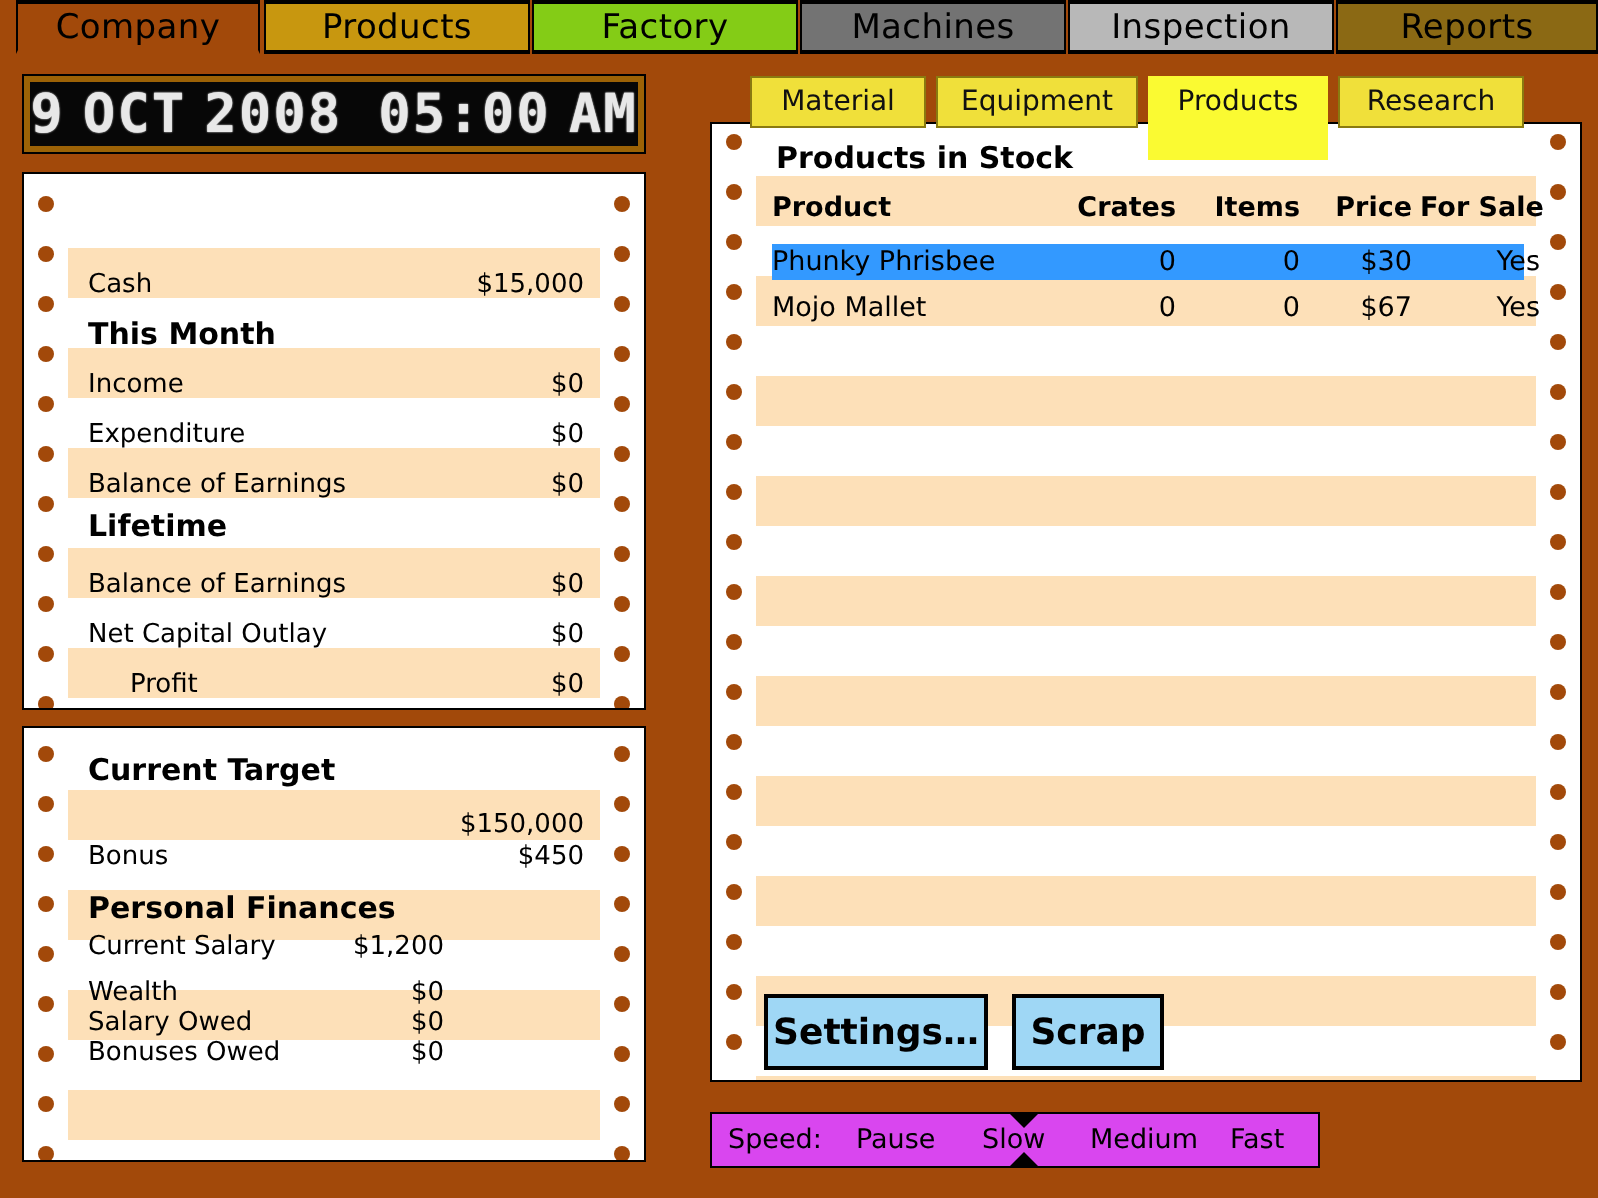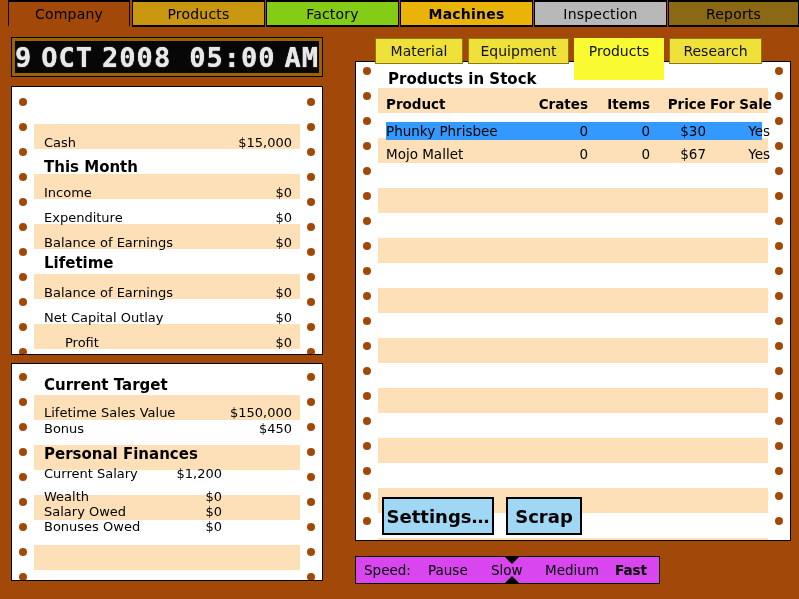--- a/index.html
+++ b/index.html
@@ -22,21 +22,21 @@
     align-items: stretch;
   }
   .top-tab {
     height: 27px;
     border: 2px solid #000;
     border-left-width: 1px;
     border-right-width: 1px;
     display: flex;
     align-items: center;
     justify-content: center;
-    font-size: 14px;
+    font-size: 17px;
     color: #000;
     letter-spacing: 0.2px;
     cursor: pointer;
     white-space: nowrap;
   }
   .top-tab.active {
     border-bottom-color: transparent;
   }
 
   
@@ -245,21 +245,21 @@
   .tri.down { border-top: 8px solid #000; top: -1px; }
   .tri.up   { border-bottom: 8px solid #000; bottom: -1px; }
 </style>
 </head>
 <body>
 
 <div class="topbar">
   <div class="top-tab active" style="background: rgb(162, 73, 10); position: absolute; left: 8px; top: 0px; width: 122px;">Company</div>
   <div class="top-tab" style="background: rgb(200, 151, 15); position: absolute; left: 132px; top: 0px; width: 133px;">Products</div>
   <div class="top-tab" style="background: #84cc16; position: absolute; left: 266px; top: 0px; width: 133px;">Factory</div>
-  <div class="top-tab" style="background: #eab308; position: absolute; left: 400px; top: 0px; width: 133px; font-weight: bold;">Machines</div>
+  <div class="top-tab" style="background: #737373; position: absolute; left: 400px; top: 0px; width: 133px;">Machines</div>
   <div class="top-tab" style="background: rgb(139, 105, 20); position: absolute; left: 668px; top: 0px; width: 131px;">Reports</div>
   <div class="top-tab" style="background: rgb(184, 184, 184); position: absolute; left: 534px; top: 0px; width: 133px;">Inspection</div>
 </div>
 
 <div class="clock-frame">
   <div class="clock-inner">
     <div class="lcd">
       <span class="lcd-seg" data-ghost="88">9</span>
       <span class="lcd-gap"></span>
       <span class="lcd-seg" data-ghost="888">OCT</span>
@@ -373,21 +373,20 @@
       <div class="hole" style="top: 109px;"></div>
       <div class="hole" style="top: 134px;"></div>
       <div class="hole" style="top: 159px;"></div>
       <div class="hole" style="top: 184px;"></div>
       <div class="hole" style="top: 209px;"></div>
     </div>
   <div class="paper-content">
     <div class="sec-title" style="top:12px;">Current Target</div>
 
     <div class="fin-row" style="top:41px;">
-      <span class="lbl">Lifetime Sales Value</span>
       <span class="val" style="right:0;">$150,000</span>
     </div>
     <div class="fin-row" style="top:57px;">
       <span class="lbl">Bonus</span>
       <span class="val" style="right:0;">$450</span>
     </div>
 
     <div class="sec-title" style="top:81px;">Personal Finances</div>
 
     <div class="fin-row" style="top:102px;">
@@ -499,16 +498,16 @@
 </div>
 
 <div class="gbtn" style="left:382px; top:497px; width:112px; height:38px;">Settings…</div>
 <div class="gbtn" style="left:506px; top:497px; width:76px; height:38px;">Scrap</div>
 
 <div class="speedbar">
   <span class="speed-item" style="left:8px;">Speed:</span>
   <span class="speed-item" style="left:72px;">Pause</span>
   <span class="speed-item" style="left:135px;">Slow</span>
   <span class="speed-item" style="left:189px;">Medium</span>
-  <span class="speed-item" style="left:259px;font-weight:bold;">Fast</span>
+  <span class="speed-item" style="left:259px;">Fast</span>
   <span class="tri down" style="left:148px;"></span>
   <span class="tri up" style="left:148px;"></span>
 </div>
 
 </body></html>

